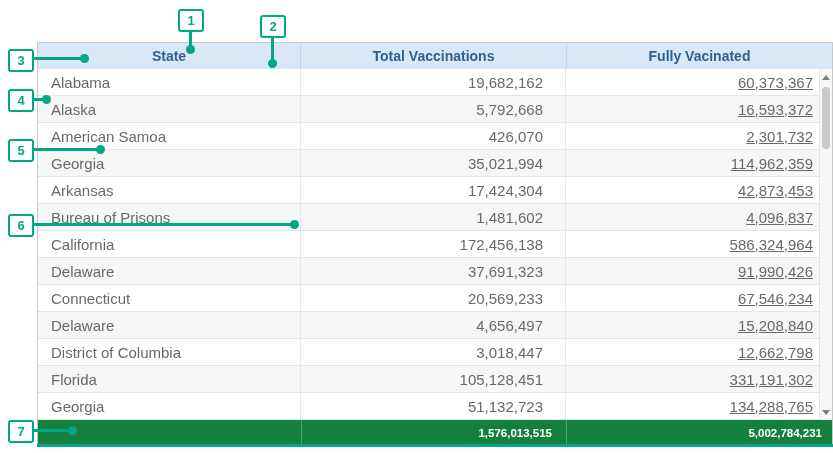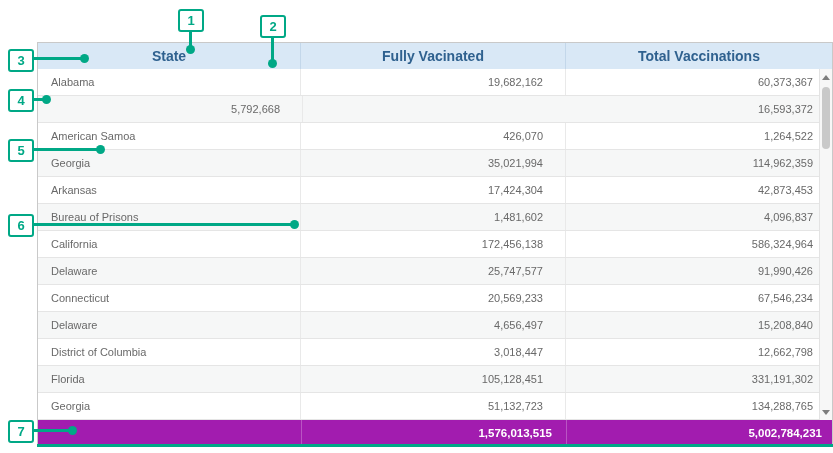--- a/index.html
+++ b/index.html
@@ -14,28 +14,28 @@
   .header-row { display:flex; height:26px; background:#d9e8f6; }
   .hcell { display:flex; align-items:center; justify-content:center;
            font-size:14px; font-weight:bold; color:#2f618f;
            border-right:1px solid #c3d7ea; }
   .hcell:last-child { border-right:none; }
   .c1 { width:263px; } .c2 { width:265px; } .c3 { flex:1; }
 
   .tbody { position:relative; height:351px; background:#fff; }
   .trow { display:flex; height:27px; border-bottom:1px solid #e5e5e5; background:#ffffff; }
   .trow.alt { background:#f6f7f7; }
-  .cell { display:flex; align-items:center; font-size:11px; color:#696969;
+  .cell { display:flex; align-items:center; font-size:15px; color:#696969;
           border-right:1px solid #e9e9e9; overflow:hidden; white-space:nowrap; }
-  .cell:last-child { border-right:none; }
+  .cell:last-child { border-right:none;text-decoration:underline; }
   .state-cell { padding-left:13px; }
   .num { justify-content:flex-end; padding-right:22px; }
   .c3.num { padding-right:19px; }
 
-  .total-row { display:flex; height:25px; background:#a21caf; }
+  .total-row { display:flex; height:25px; background:#15803d; }
   .tcell { display:flex; align-items:center; font-size:11.5px; font-weight:bold; color:#ffffff; }
   .tcell + .tcell { border-left:1px solid rgba(255,255,255,0.25); }
   .tcell.num { justify-content:flex-end; padding-right:14px; }
   .tcell.c3.num { padding-right:10px; }
 
   
   .scrollbar { position:absolute; right:0; top:26px; width:13px; height:351px;
                background:#f7f7f7; border-left:1px solid #e3e3e3; z-index:3; }
   .sb-btn { position:absolute; left:0; width:12px; height:14px;
             display:flex; align-items:center; justify-content:center; }
@@ -56,38 +56,39 @@
 </style>
 </head>
 <body>
 
 <div class="canvas">
 
   <div class="table-widget">
 
     <div class="header-row">
       <div class="hcell c1">State</div>
+      <div class="hcell c3">Total Vaccinations</div>
       <div class="hcell c2">Fully Vacinated</div>
-      <div class="hcell c3">Total Vaccinations</div>
     </div>
 
     <div class="tbody" id="table-body">
         <div class="trow">
           <div class="cell c1 state-cell">Alabama</div>
           <div class="cell c2 num">19,682,162</div>
           <div class="cell c3 num">60,373,367</div>
         </div>
         <div class="trow alt">
+          <div class="cell c1 state-cell">Alaska</div>
           <div class="cell c2 num">5,792,668</div>
           <div class="cell c3 num">16,593,372</div>
         </div>
         <div class="trow">
           <div class="cell c1 state-cell">American Samoa</div>
           <div class="cell c2 num">426,070</div>
-          <div class="cell c3 num">1,264,522</div>
+          <div class="cell c3 num">2,301,732</div>
         </div>
         <div class="trow alt">
           <div class="cell c1 state-cell">Georgia</div>
           <div class="cell c2 num">35,021,994</div>
           <div class="cell c3 num">114,962,359</div>
         </div>
         <div class="trow">
           <div class="cell c1 state-cell">Arkansas</div>
           <div class="cell c2 num">17,424,304</div>
           <div class="cell c3 num">42,873,453</div>
@@ -97,21 +98,21 @@
           <div class="cell c2 num">1,481,602</div>
           <div class="cell c3 num">4,096,837</div>
         </div>
         <div class="trow">
           <div class="cell c1 state-cell">California</div>
           <div class="cell c2 num">172,456,138</div>
           <div class="cell c3 num">586,324,964</div>
         </div>
         <div class="trow alt">
           <div class="cell c1 state-cell">Delaware</div>
-          <div class="cell c2 num">25,747,577</div>
+          <div class="cell c2 num">37,691,323</div>
           <div class="cell c3 num">91,990,426</div>
         </div>
         <div class="trow">
           <div class="cell c1 state-cell">Connecticut</div>
           <div class="cell c2 num">20,569,233</div>
           <div class="cell c3 num">67,546,234</div>
         </div>
         <div class="trow alt">
           <div class="cell c1 state-cell">Delaware</div>
           <div class="cell c2 num">4,656,497</div>

